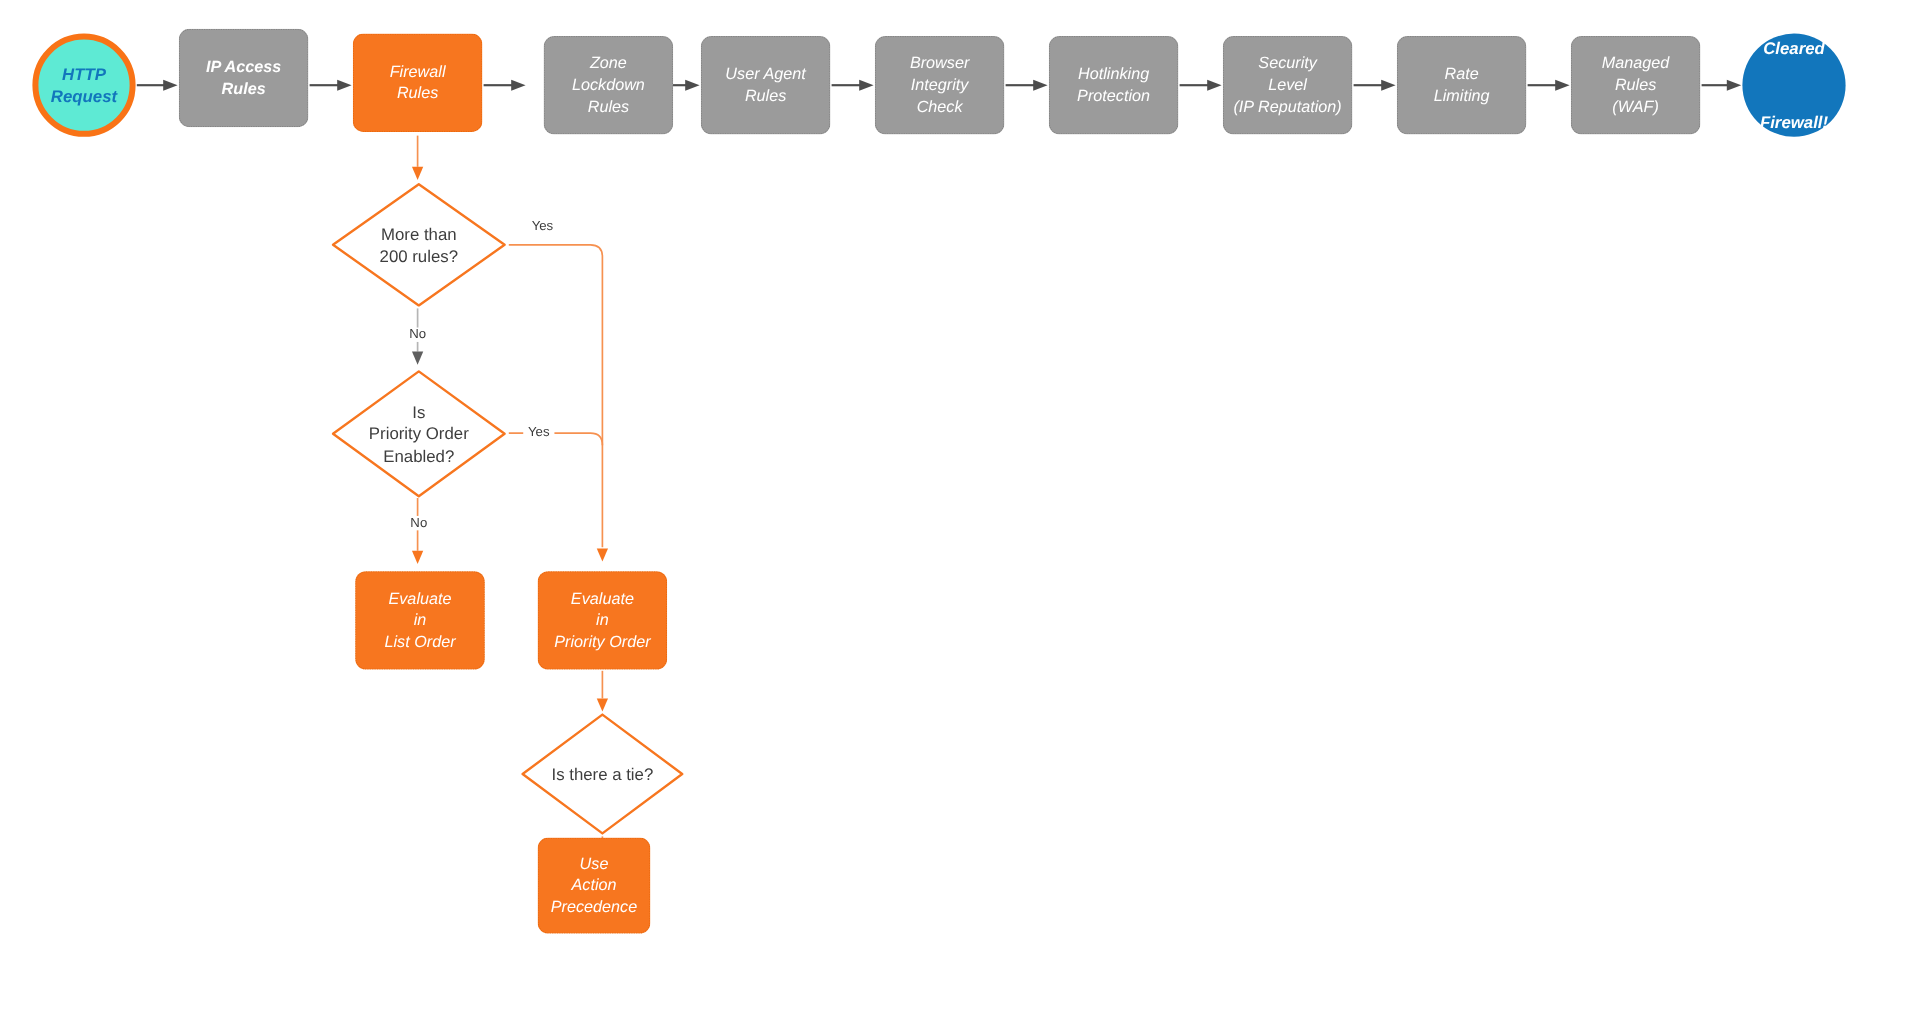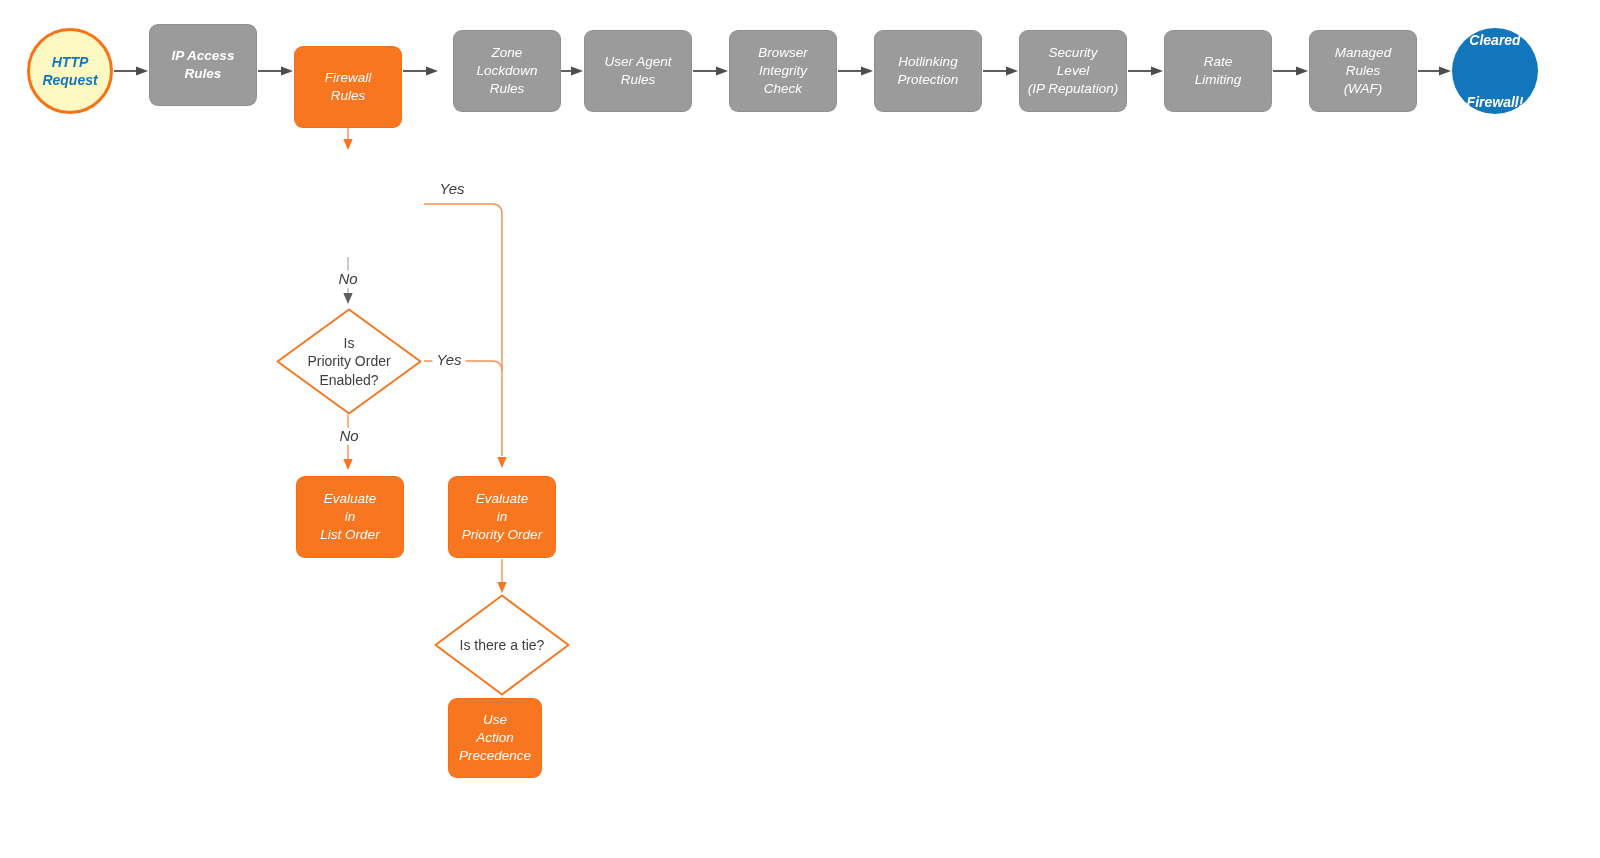--- a/index.html
+++ b/index.html
@@ -11,30 +11,30 @@
   .node{position:absolute;box-sizing:border-box;display:flex;flex-direction:column;
         align-items:center;justify-content:center;text-align:center;}
   .box{width:108px;height:82px;border-radius:9px;font-style:italic;
        font-size:13.5px;line-height:1.32;color:#ffffff;}
   .box span{display:block;}
   .gray{background:#9b9b9b;border:1px dotted #858585;}
   .orange{background:#f7761f;border:1px dotted #e8690f;}
   .circle{width:86px;height:86px;border-radius:50%;font-size:14px;
           font-weight:bold;font-style:italic;line-height:1.3;}
   .circle span{display:block;}
-  .start-circle{background:#fef9c3;border:3px solid #f97316;color:#1276bc;}
+  .start-circle{background:#5eead4;border:5px solid #f97316;color:#1276bc;}
   .end-circle{background:#1276bc;color:#ffffff;}
   .diamond{position:absolute;}
   .diamond svg{position:absolute;left:0;top:0;}
   .diamond .q{position:absolute;left:0;top:0;width:100%;height:100%;
               display:flex;flex-direction:column;align-items:center;justify-content:center;
               font-size:14px;line-height:1.3;color:#3e3e3e;text-align:center;}
   .diamond .q span{display:block;}
-  .edge-label{position:absolute;transform:translate(-50%,-50%);font-style:italic;
-              font-size:15px;color:#3b3b3b;background:#ffffff;padding:0 4px;line-height:1.1;}
+  .edge-label{position:absolute;transform:translate(-50%,-50%);
+              font-size:11px;color:#3b3b3b;background:#ffffff;padding:0 4px;line-height:1.1;}
 </style>
 </head>
 <body>
 
 <div class="canvas">
 
   <svg class="connectors">
 
     <g stroke="#4d4d4d" stroke-width="1.8">
       <line x1="114" y1="71" x2="137" y2="71"></line>
@@ -84,21 +84,21 @@
   <div class="node circle start-circle" style="left:27px;top:28px;">
     <span>HTTP</span>
     <span>Request</span>
   </div>
 
   <div class="node box gray" style="left:149px;top:24px;font-weight:bold;">
     <span>IP Access</span>
     <span>Rules</span>
   </div>
 
-  <div class="node box orange" style="left:294px;top:46px;">
+  <div class="node box orange" style="left:294px;top:28px;">
     <span>Firewall</span>
     <span>Rules</span>
   </div>
 
   <div class="node box gray" style="left:439px;top:30px;margin-left:14px;">
     <span>Zone</span>
     <span>Lockdown</span>
     <span>Rules</span>
   </div>
 
@@ -133,20 +133,29 @@
     <span>Managed</span>
     <span>Rules</span>
     <span>(WAF)</span>
   </div>
 
   <div class="node circle end-circle" style="left:1452px;top:28px;gap:44px;">
     <span>Cleared</span>
     <span>Firewall!</span>
   </div>
 
+  <div class="diamond" style="left:276px;top:152px;width:146px;height:104px;">
+    <svg width="146" height="104">
+      <polygon points="73,1.5 144.5,52 73,102.5 1.5,52" fill="#ffffff" stroke="#f7761f" stroke-width="2" stroke-linejoin="round"></polygon>
+    </svg>
+    <div class="q">
+      <span>More than</span>
+      <span>200 rules?</span>
+    </div>
+  </div>
 
   <div class="diamond" style="left:276px;top:308px;width:146px;height:107px;">
     <svg width="146" height="107">
       <polygon points="73,1.5 144.5,53.5 73,105.5 1.5,53.5" fill="#ffffff" stroke="#f7761f" stroke-width="2" stroke-linejoin="round"></polygon>
     </svg>
     <div class="q">
       <span>Is</span>
       <span>Priority Order</span>
       <span>Enabled?</span>
     </div>

